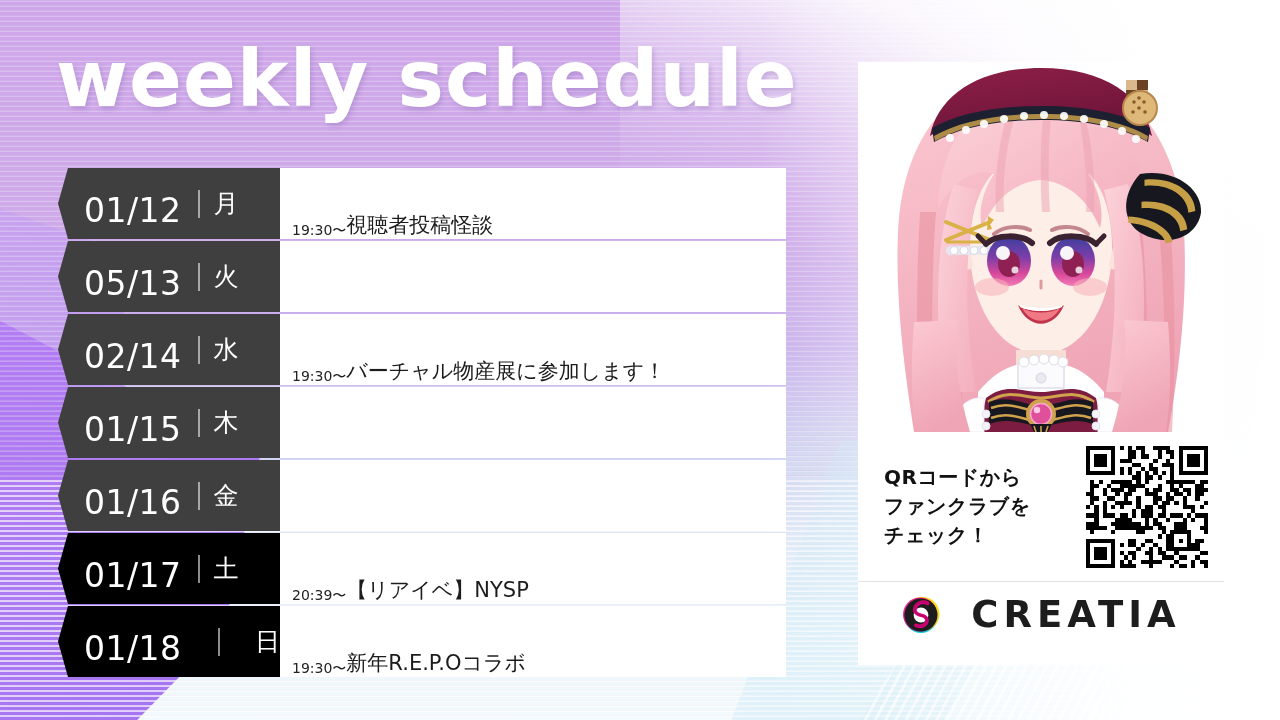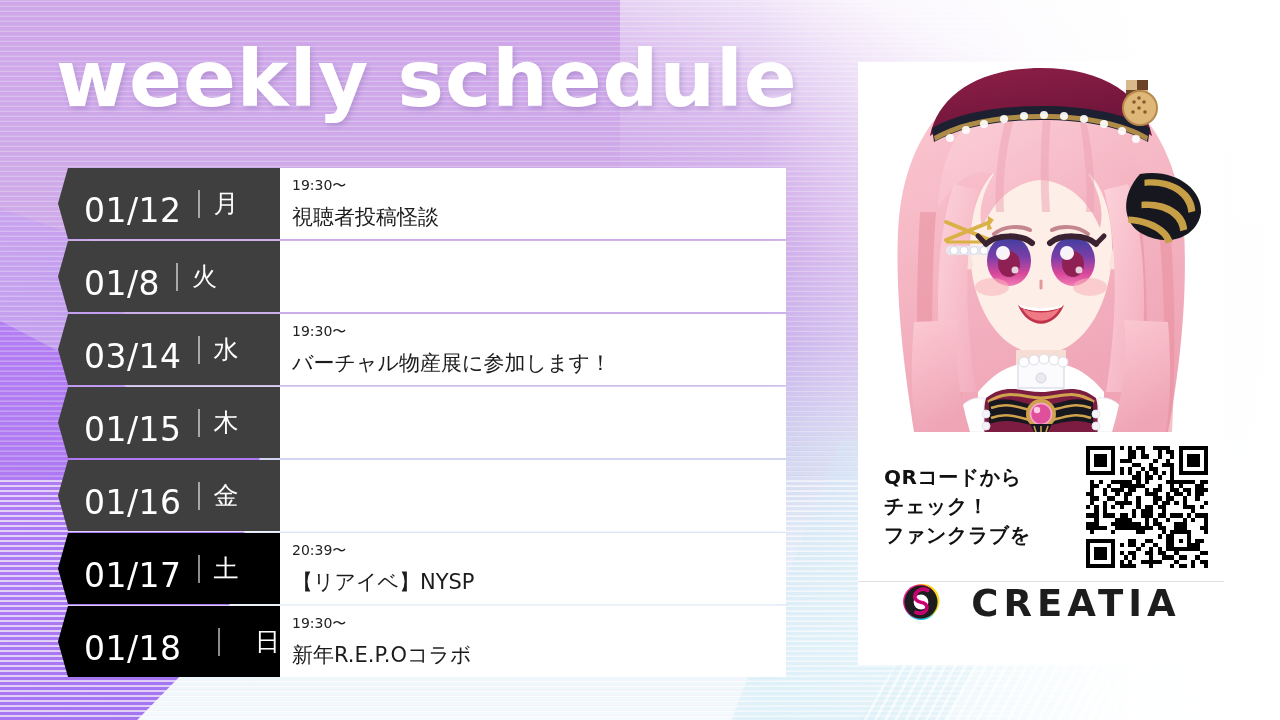--- a/index.html
+++ b/index.html
@@ -136,21 +136,21 @@
     margin:0 14px 0 16px; flex:0 0 2px;
   }
   .wd {
     font-size:25px; line-height:1;
     font-family:"DejaVu Sans",sans-serif;
   }
   .cell {
     flex:1 1 auto;
     background:#ffffff;
     padding:9px 0 0 12px;
-    display:flex; flex-direction:column; justify-content:flex-start;
+    display:flex; flex-direction:row; justify-content:flex-start;align-items:flex-end;
   }
   .time {
     font-size:14px; color:#222; line-height:1.2;
     font-family:"DejaVu Sans","Liberation Sans",sans-serif;
     min-height:17px;
   }
   .ev {
     font-size:21px; color:#1c1c1c; line-height:1.3; margin-top:10px;
     font-family:"DejaVu Sans","Liberation Sans",sans-serif;
   }
@@ -179,21 +179,21 @@
     letter-spacing:0.5px; font-weight:700;
     flex:1 1 auto;
   }
   .qr-code {
     width:122px; height:122px; flex:0 0 122px;
     background:#fff; position:relative;
   }
   .qr-code svg { display:block; }
 
   .logo-box {
-    flex:1 1 auto; display:flex; justify-content:center;
+    flex:1 1 auto; display:flex; align-items:center; justify-content:center;
     gap:30px; padding-bottom:18px;
   }
   .logo-mark { width:40px; height:40px; flex:0 0 40px; }
   .logo-word {
     font-size:37px; font-weight:700; letter-spacing:5px;
     color:#1d1d1d;
     font-family:"DejaVu Sans","Liberation Sans",sans-serif;
   }
 </style>
 </head>
@@ -222,32 +222,32 @@
           <span class="sep"></span>
           <span class="wd">月</span>
         </div>
         <div class="cell">
           <span class="time">19:30〜</span>
           <span class="ev">視聴者投稿怪談</span>
         </div>
       </div>
       <div class="row empty">
         <div class="daytab">
-          <span class="date">01/8</span>
+          <span class="date">05/13</span>
           <span class="sep"></span>
           <span class="wd">火</span>
         </div>
         <div class="cell">
           <span class="time"></span>
           <span class="ev"></span>
         </div>
       </div>
       <div class="row">
         <div class="daytab">
-          <span class="date">03/14</span>
+          <span class="date">02/14</span>
           <span class="sep"></span>
           <span class="wd">水</span>
         </div>
         <div class="cell">
           <span class="time">19:30〜</span>
           <span class="ev">バーチャル物産展に参加します！</span>
         </div>
       </div>
       <div class="row empty">
         <div class="daytab">
@@ -490,22 +490,22 @@
 
           <path d="M56 260 C 52 310 54 344 58 370 L 112 370 C 100 330 96 292 100 258 Z" fill="url(#hairG)"></path>
           <path d="M310 260 C 314 310 312 344 308 370 L 254 370 C 266 330 270 292 266 258 Z" fill="url(#hairG)"></path>
         </g>
       </svg>
     </div>
 
     <div class="qr-box">
       <div class="qr-text">
         <div>QRコードから</div>
+        <div>ファンクラブを</div>
         <div>チェック！</div>
-        <div>ファンクラブを</div>
       </div>
       <div class="qr-code">
         <svg id="qr-svg" width="122" height="122" viewBox="0 0 29 29" shape-rendering="crispEdges" xmlns="http://www.w3.org/2000/svg">
           <rect width="29" height="29" fill="#ffffff"></rect>
           <g id="qr-cells" fill="#000000">
               <rect x="0" y="0" width="1" height="1"></rect>
               <rect x="1" y="0" width="1" height="1"></rect>
               <rect x="2" y="0" width="1" height="1"></rect>
               <rect x="3" y="0" width="1" height="1"></rect>
               <rect x="4" y="0" width="1" height="1"></rect>

